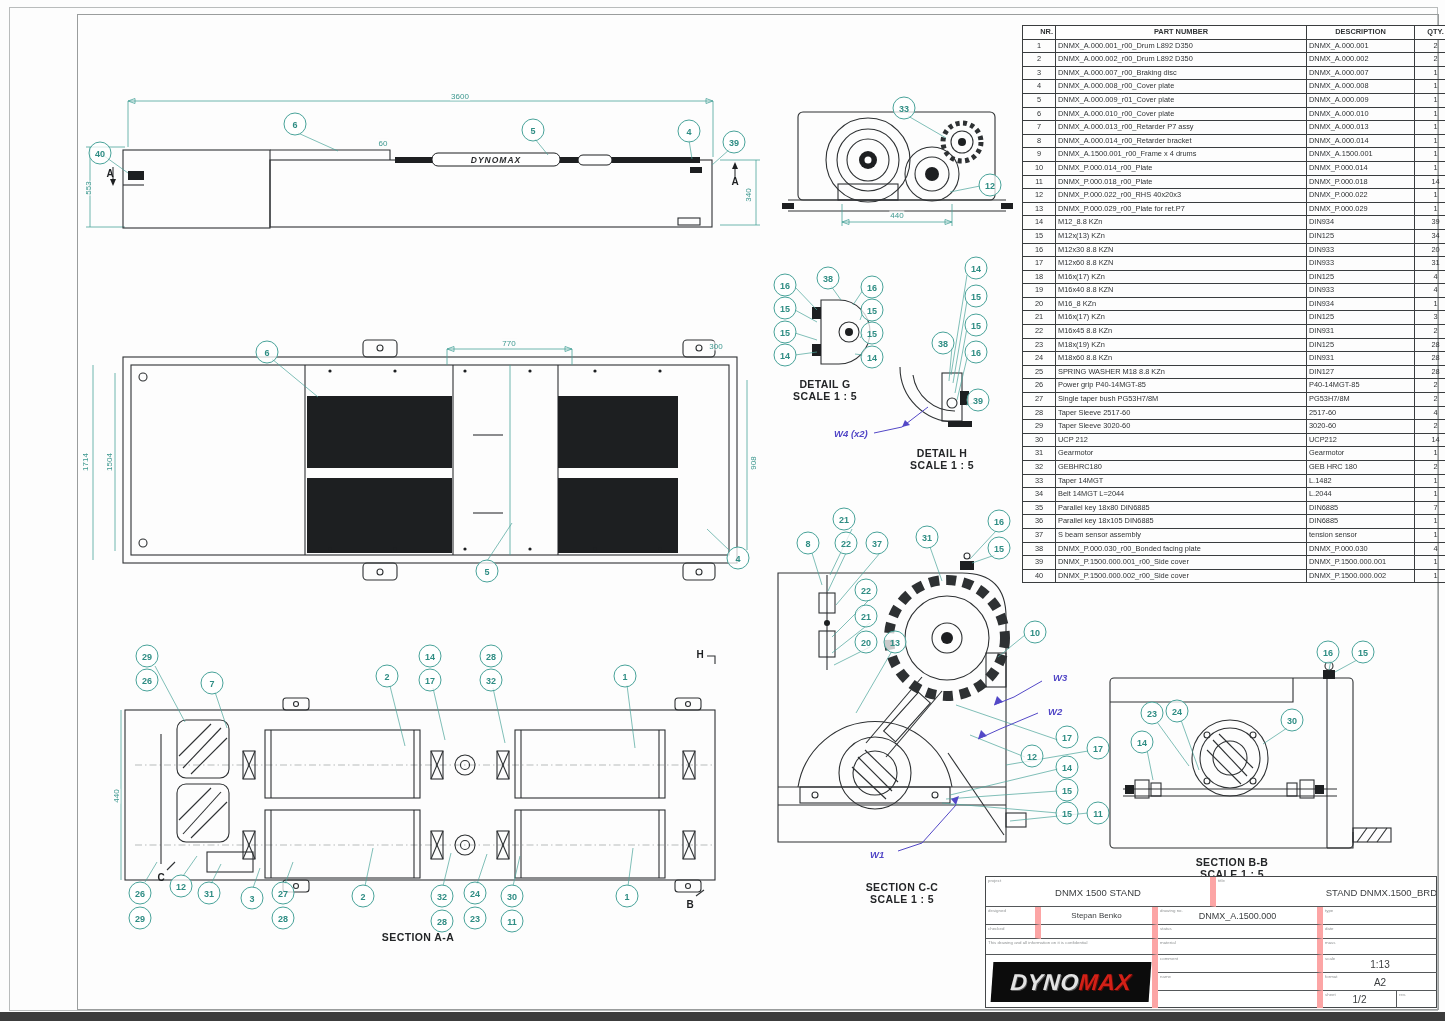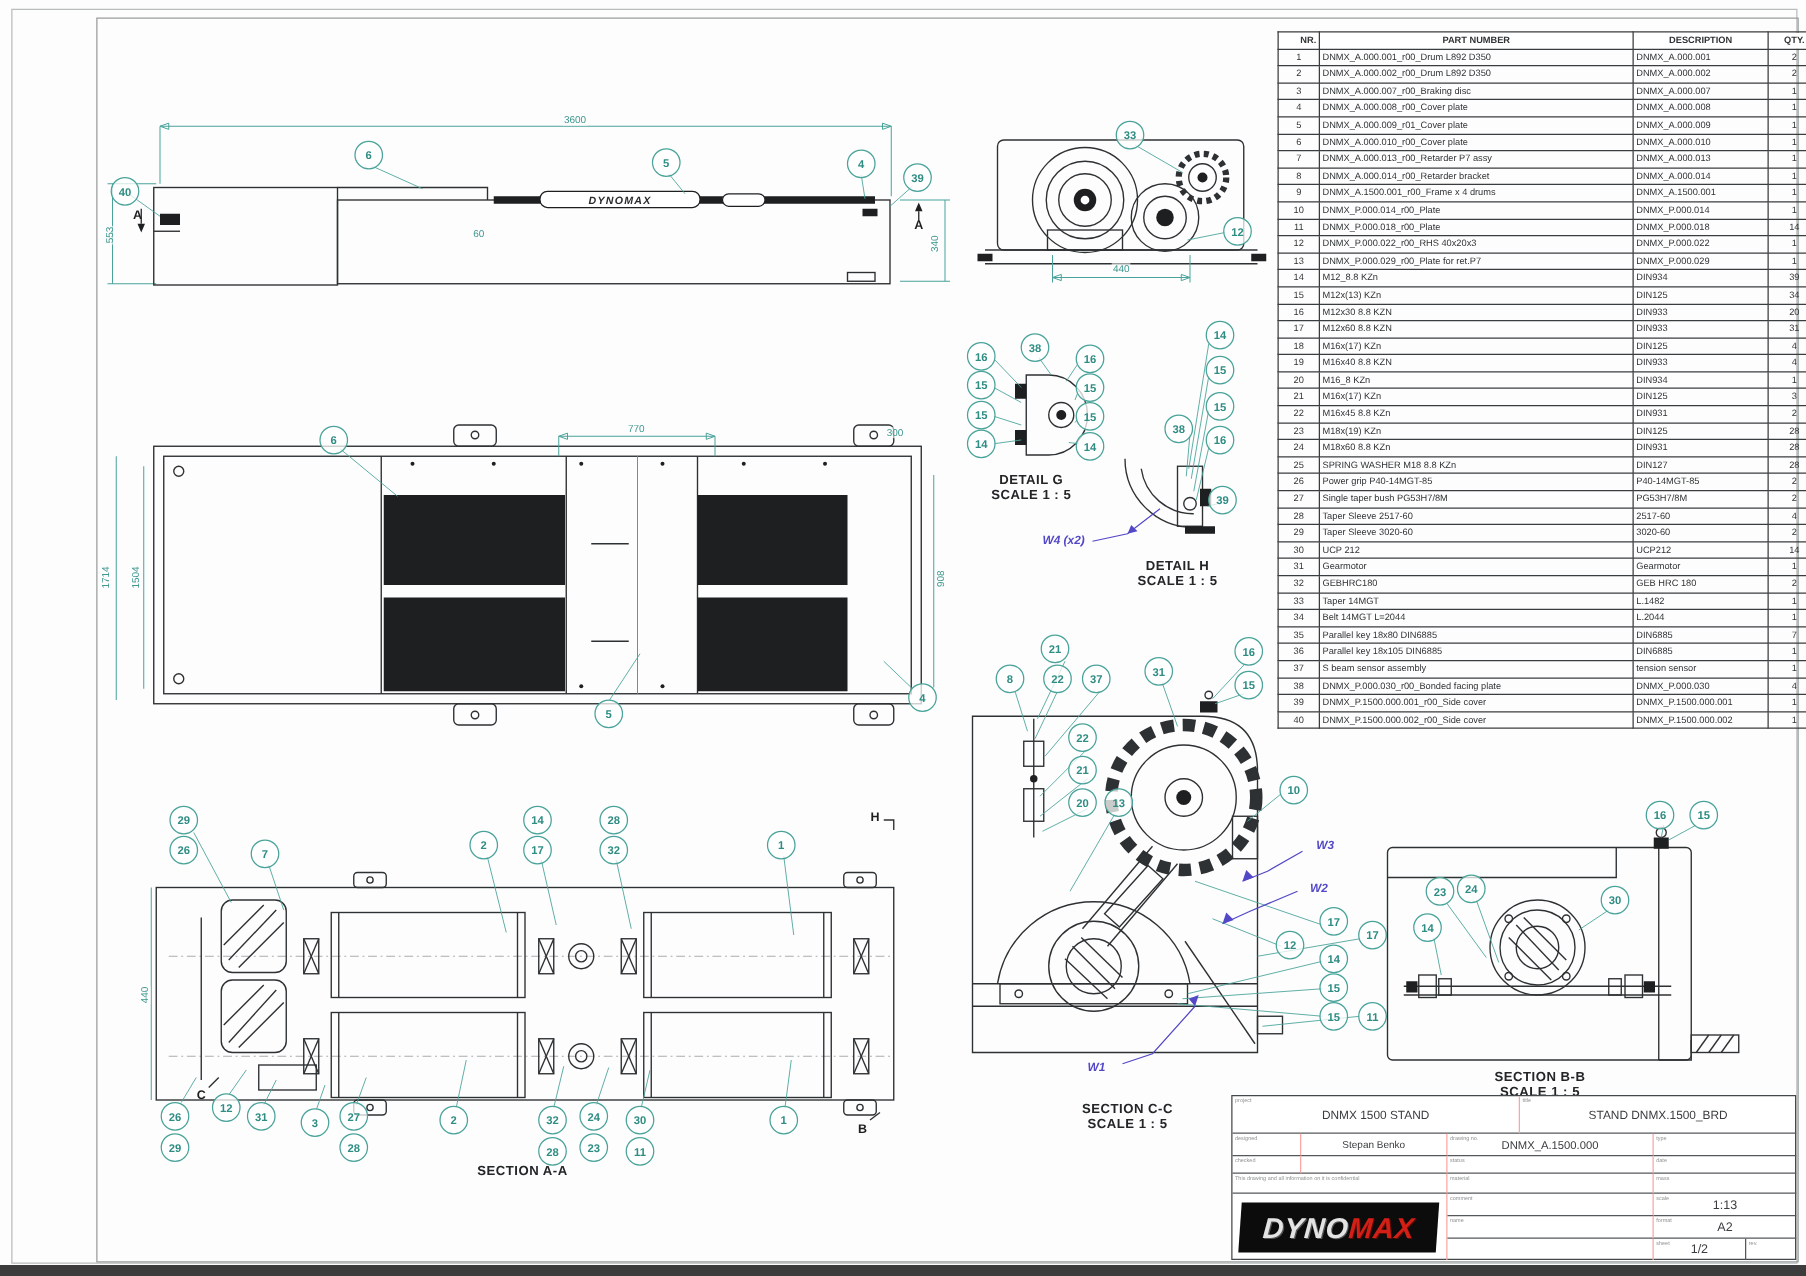--- a/index.html
+++ b/index.html
@@ -30,21 +30,21 @@
   
   #bom{position:absolute;left:1022px;top:25px;width:414px;border-collapse:collapse;table-layout:fixed;}
   #bom th,#bom td{border:1px solid #3a3d3f;font-size:7.4px;line-height:12.6px;height:12.6px;
                   padding:0 2px;overflow:hidden;white-space:nowrap;color:#303335;}
   #bom th{font-weight:bold;text-align:center;background:#fff;}
   #bom td.c-nr,#bom td.c-qty{text-align:center;}
   
   #titleblock{position:absolute;left:985px;top:876px;width:452px;height:132px;background:#fff;
               border:1.3px solid #45484a;box-sizing:border-box;}
   .tb-cell{position:absolute;box-sizing:border-box;}
-  .bb{border-bottom:1px solid #55585a;} .br{border-right:1px solid #fca5a5;} .bl{border-left:1px solid #55585a;}
+  .bb{border-bottom:1px solid #55585a;} .br{border-right:6px solid #fca5a5;} .bl{border-left:1px solid #55585a;}
   .tlabel{position:absolute;left:2px;top:1px;font-size:8px;color:#909394;transform:scale(.55);
           transform-origin:0 0;white-space:nowrap;}
   .tval{position:absolute;left:0;right:0;text-align:center;font-size:9px;color:#3a3d3f;}
   .tval.big{font-size:9.5px;}
   #logo{position:absolute;left:6px;top:7px;width:158px;height:40px;background:#0c0c0c;
         display:flex;align-items:center;justify-content:center;transform:skewX(-4deg);}
   #logo .dyno{color:#e3e3e3;font-size:23px;font-weight:bold;font-style:italic;letter-spacing:.5px;
               text-shadow:1px 1px 0 #555;}
   #logo .max{color:#d32017;font-size:23px;font-weight:bold;font-style:italic;letter-spacing:.5px;
              text-shadow:1px 1px 0 #5a0c08;}
@@ -91,21 +91,21 @@
       <line class="lead" x1="650" y1="64" x2="632" y2="80"></line>
     </svg>
   <span class="balloon" style="left: 20px; top: 68px;">40</span>
       <span class="balloon" style="left: 215px; top: 39px;">6</span>
       <span class="balloon" style="left: 453px; top: 45px;">5</span>
       <span class="balloon" style="left: 609px; top: 46px;">4</span>
       <span class="balloon" style="left: 654px; top: 57px;">39</span>
       <span class="dim" style="left: 340px; top: 11px; margin-left: 40px;">3600</span>
       <span class="dim rot" style="left: 8px; top: 103px;">553</span>
       <span class="dim rot" style="left: 668px; top: 110px;">340</span>
-      <span class="dim" style="left: 303px; top: 58px; margin-top: 44px;">60</span>
+      <span class="dim" style="left: 303px; top: 58px;">60</span>
       <span class="letter" style="left: 30px; top: 88px;">A</span>
       <span class="letter" style="left: 655px; top: 96px;">A</span>
       <span class="beltlabel" style="left: 416px; top: 75px;">DYNOMAX</span>
     </div>
 
   <div class="view" style="left:780px;top:100px;width:235px;height:135px;">
     <svg width="235" height="135">
       <rect class="lin" x="18" y="12" width="197" height="88" rx="5"></rect>
       <line class="lin" x1="8" y1="100" x2="226" y2="100"></line>
         <line class="lin" x1="8" y1="111" x2="226" y2="111"></line>
@@ -769,21 +769,21 @@
       </tbody>
   </table>
 
   <div id="titleblock">
     <div class="tb-cell br bb" style="left:0;top:0;width:230px;height:30px;">
       <span class="tlabel">project</span>
       <div class="tval big" style="top:10px;">DNMX 1500 STAND</div>
     </div>
     <div class="tb-cell bb" style="left:230px;top:0;width:221px;height:30px;">
       <span class="tlabel">title</span>
-      <div class="tval big" style="top:10px;">STAND DNMX.1500_BRD</div>
+      <div class="tval big" style="top:10px;text-align:right;">STAND DNMX.1500_BRD</div>
     </div>
     <div class="tb-cell br bb" style="left:0;top:30px;width:55px;height:18px;">
       <span class="tlabel">designed</span>
     </div>
     <div class="tb-cell br bb" style="left:55px;top:30px;width:117px;height:18px;">
       <div class="tval" style="top:4px;font-size:8px;">Stepan Benko</div>
     </div>
     <div class="tb-cell br bb" style="left:172px;top:30px;width:165px;height:18px;">
       <span class="tlabel">drawing no.</span>
       <div class="tval" style="top:4px;">DNMX_A.1500.000</div>

